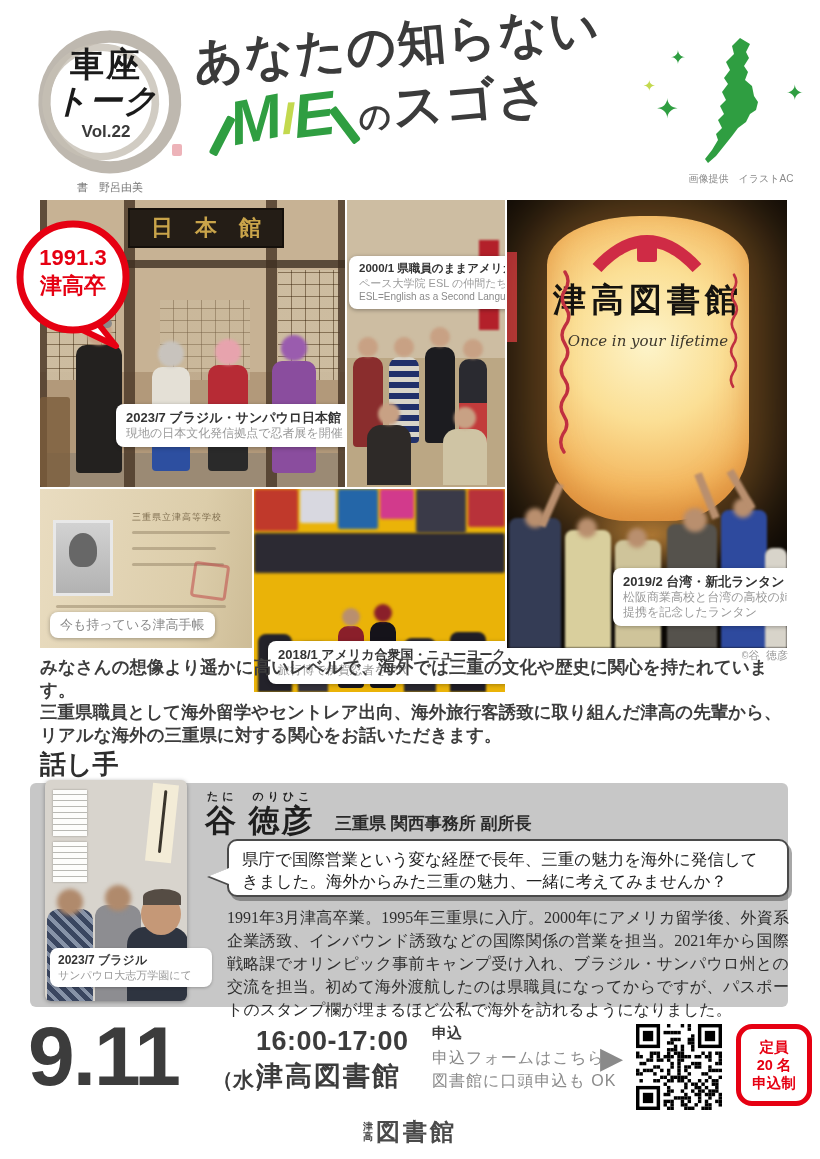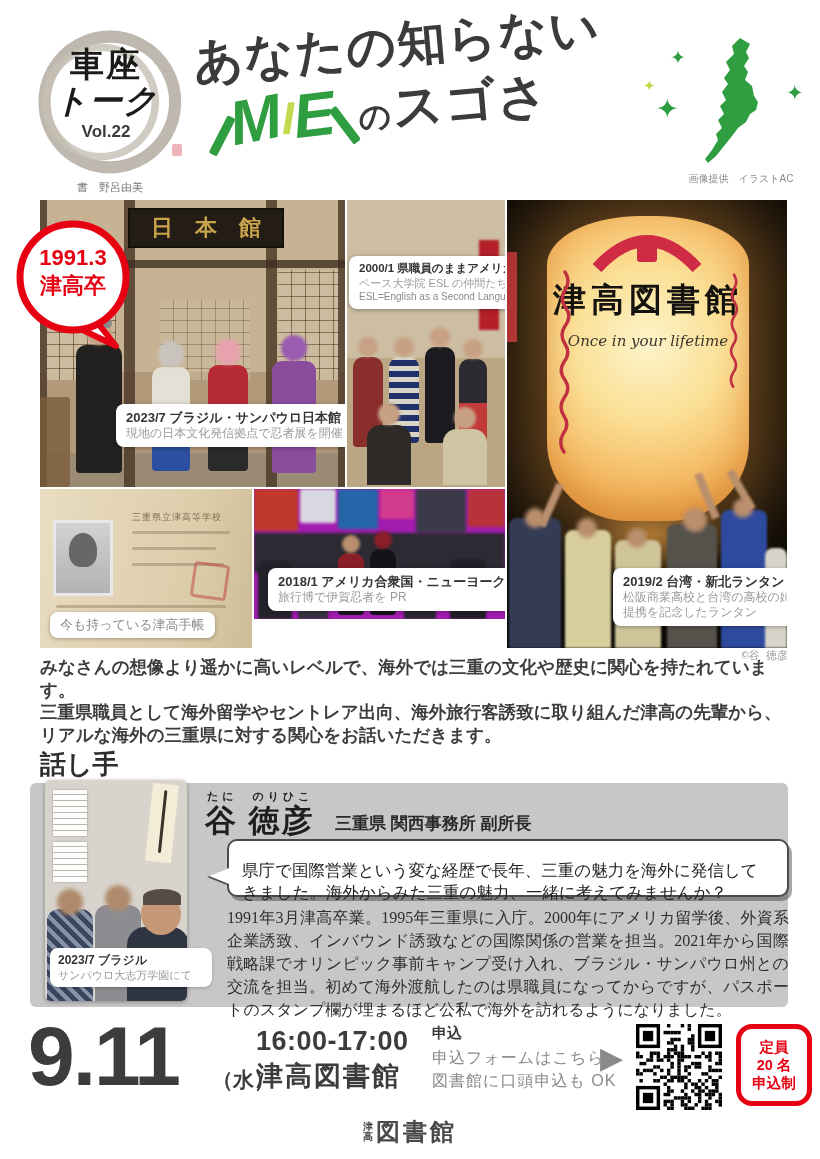--- a/index.html
+++ b/index.html
@@ -94,21 +94,21 @@
   
   .sec-title{position:absolute;left:40px;top:747px;font-size:26px;font-weight:900;color:#2e2e2e;}
   .panel{position:absolute;left:30px;top:783px;width:758px;height:224px;background:#c7c7c7;border-radius:6px;}
   .sp-photo{position:absolute;left:45px;top:780px;width:142px;height:221px;border-radius:6px;overflow:hidden;background:#d8d4cd;box-shadow:0 1px 4px rgba(0,0,0,.35);}
   .sp-cap{position:absolute;left:50px;top:948px;width:146px;background:#fff;border-radius:8px;padding:5px 8px;box-shadow:0 1px 3px rgba(0,0,0,.25);}
   .sp-cap .pcap-title{font-size:12px;line-height:15px;}
   .sp-cap .pcap-sub{font-size:11px;line-height:14px;}
   .furigana{position:absolute;left:207px;top:789px;font-size:11px;font-weight:bold;color:#222;letter-spacing:4px;}
   .sp-name{position:absolute;left:205px;top:800px;font-size:31px;font-weight:900;color:#1e1e1e;letter-spacing:2px;}
   .sp-title{position:absolute;left:335px;top:812px;font-size:17px;font-weight:bold;color:#2a2a2a;}
-  .bubble{position:absolute;left:227px;top:839px;width:562px;height:58px;background:#fff;border:2px solid #4a4a4a;border-radius:10px;box-shadow:3px 4px 0 rgba(60,60,60,.45);padding:18px 13px;box-sizing:border-box;font-size:16.5px;color:#222;line-height:22px;}
+  .bubble{position:absolute;left:227px;top:839px;width:562px;height:58px;background:#fff;border:2px solid #4a4a4a;border-radius:10px;box-shadow:3px 4px 0 rgba(60,60,60,.45);padding:7px 13px;box-sizing:border-box;font-size:16.5px;color:#222;line-height:22px;}
   .bubble-tail{position:absolute;left:209px;top:868px;width:0;height:0;border-top:8px solid transparent;border-bottom:8px solid transparent;border-right:20px solid #fff;filter:drop-shadow(-2px 1px 0 #4a4a4a);}
   .bio{position:absolute;left:227px;top:906px;width:562px;font-family:"Liberation Serif","DejaVu Serif",serif;font-size:16px;color:#2e2e2e;line-height:23px;text-align:justify;}
 
   
   .date{position:absolute;left:28px;top:1008px;font-size:84px;font-weight:900;color:#3c3c3c;letter-spacing:-2px;}
   .weekday{position:absolute;left:212px;top:1066px;font-size:21px;font-weight:bold;color:#3c3c3c;}
   .time{position:absolute;left:256px;top:1026px;font-size:27px;font-weight:900;color:#3c3c3c;letter-spacing:.5px;}
   .place{position:absolute;left:256px;top:1058px;font-size:27px;font-weight:900;color:#3c3c3c;letter-spacing:2px;}
   .apply-title{position:absolute;left:432px;top:1024px;font-size:15px;font-weight:900;color:#3c3c3c;}
   .apply-l1{position:absolute;left:432px;top:1048px;font-size:16px;color:#8a8a8a;letter-spacing:1px;}
@@ -290,21 +290,21 @@
       <div class="paper-line" style="left:92px;top:58px;width:84px;"></div>
       <div class="paper-line" style="left:92px;top:74px;width:92px;"></div>
       <div class="paper-line" style="left:16px;top:116px;width:170px;"></div>
       <div class="stamp"></div>
     </div>
     <div class="pcap" style="left:10px;bottom:10px;margin-top:44px;">
       <div class="pcap-sub" style="font-size:13px;color:#8a8a8a;">今も持っている津高手帳</div>
     </div>
   </div>
 
-  <div class="photo" style="left:254px;top:489px;width:251px;height:130px;background:#a21caf;">
+  <div class="photo" style="left:254px;top:489px;width:251px;height:203px;background:#eab308;">
     <div class="photo-inner">
       <div class="bb" style="left:0;top:0;width:44px;height:42px;background:#c0392b;"></div>
       <div class="bb" style="left:46px;top:0;width:36px;height:34px;background:#d8d8e0;"></div>
       <div class="bb" style="left:84px;top:0;width:40px;height:40px;background:#2466a8;"></div>
       <div class="bb" style="left:126px;top:0;width:34px;height:30px;background:#d23a8c;"></div>
       <div class="bb" style="left:162px;top:0;width:50px;height:44px;background:#3a3a48;"></div>
       <div class="bb" style="left:214px;top:0;width:37px;height:38px;background:#b8323a;"></div>
       <div class="bb" style="left:0;top:44px;width:251px;height:40px;background:#2c2a33;"></div>
 
       <div class="crowd-fig" style="left:4px;bottom:0;width:34px;height:58px;background:#23222a;"></div>

